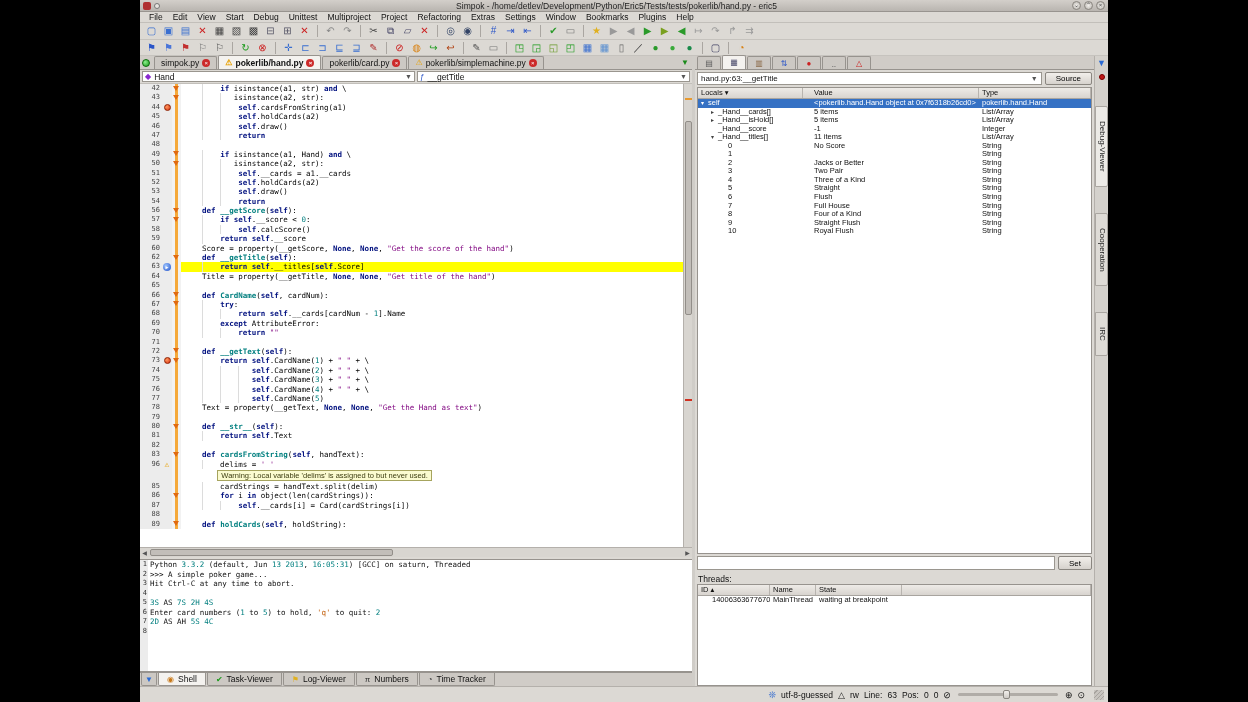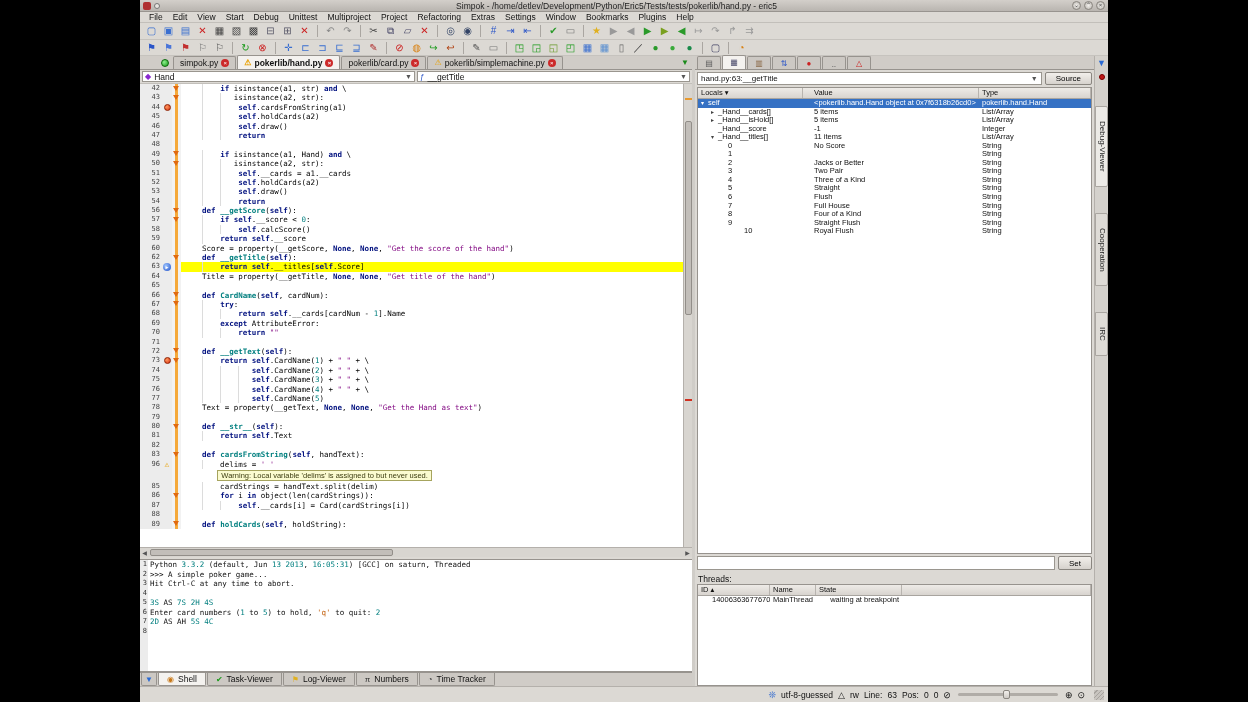--- a/index.html
+++ b/index.html
@@ -32,21 +32,21 @@
   .tbsep { width:1px; height:12px; background:#aaa6a1; margin:0 4px; }
 
   
   .main { flex:1; display:flex; min-height:0; }
   .leftpane { width:552px; flex:0 0 552px; display:flex; flex-direction:column; min-height:0; }
   .splitter { width:3px; flex:0 0 3px; background:#d0cdc8; }
   .rightpane { width:399px; flex:0 0 399px; display:flex; flex-direction:column; background:#dcd9d4; min-height:0; }
   .sidestrip { width:14px; flex:0 0 14px; background:#d4d1cc; border-left:1px solid #b4b0ab; display:flex; flex-direction:column; align-items:center; }
 
   
-  .edittabs { height:14px; flex:0 0 14px; display:flex; align-items:flex-end; background:#d0ccc7; border-bottom:1px solid #97938e; padding-left:19px; }
+  .edittabs { height:14px; flex:0 0 14px; display:flex; align-items:flex-end; background:#d0ccc7; border-bottom:1px solid #97938e; padding-left:0; }
   .led { width:8px; height:8px; border-radius:50%; background:radial-gradient(circle at 35% 35%, #8cf08c, #199a19); border:1px solid #0c6a0c; margin:0 4px 2px 2px; }
   .tab { display:flex; align-items:center; gap:3px; height:13px; padding:0 6px; font-size:8.5px;
          background:#ccc8c3; border:1px solid #97938e; border-bottom:none; border-radius:2px 2px 0 0; margin-right:1px; white-space:nowrap; }
   .tab.active { background:#f4f2ef; height:14px; font-weight:bold; }
   .tclose { width:8px; height:8px; border-radius:50%; background:#cc2a2a; color:#fff; font-size:6px; line-height:8px; text-align:center; }
   .twarn { color:#e8a000; font-size:8px; line-height:8px; }
   .tabfill { flex:1; }
   .tabmenu-arrow { color:#1a8a1a; font-size:8px; margin:0 3px 2px 0; }
 
   
@@ -124,21 +124,21 @@
   .trow.sel .tree-arrow { color:#fff; }
 
   .setrow { height:18px; flex:0 0 18px; display:flex; gap:3px; padding:2px; }
   .setinput { flex:1; background:#fff; border:1px solid #9a968f; }
   .threadslabel { height:12px; flex:0 0 12px; font-size:8.5px; padding:2px 3px 0; }
   .threadswrap { flex:0 0 102px; background:#fff; border:1px solid #97938e; margin:0 2px 0; overflow:hidden; font-size:7.5px; }
   .t-id { width:72px; flex:0 0 72px; text-align:right; }
   .t-name { width:46px; flex:0 0 46px; }
   .t-state { width:86px; flex:0 0 86px; }
   .t-fill { flex:1; }
-  .threadswrap .trow > div { text-align:right; }
+  .threadswrap .trow > div { text-align:left; }
   .threadswrap .trow .t-id { text-align:left; padding-left:14px; }
 
   
   .stripfunnel { margin-top:2px; color:#2a6ad4; font-size:9px; }
   .stripdot { width:6px; height:6px; border-radius:50%; background:#c01818; border:1px solid #700; margin-top:6px; }
   .vtab { writing-mode:vertical-rl; font-size:8px; color:#222; background:#dedbd6; border:1px solid #aaa6a1; border-radius:0 2px 2px 0;
           padding:14px 0; margin-top:26px; width:13px; text-align:center; }
   .vtab.first { background:#eceae6; }
 
   
@@ -508,21 +508,21 @@
                 <div class="c-name" style="padding-left: 23px;"><span class="tree-arrow"></span><span>8</span></div>
                 <div class="c-val">Four of a Kind</div>
                 <div class="c-type">String</div>
               </div>
               <div class="trow">
                 <div class="c-name" style="padding-left: 23px;"><span class="tree-arrow"></span><span>9</span></div>
                 <div class="c-val">Straight Flush</div>
                 <div class="c-type">String</div>
               </div>
               <div class="trow">
-                <div class="c-name" style="padding-left: 39px;"><span class="tree-arrow"></span><span>10</span></div>
+                <div class="c-name" style="padding-left: 23px;"><span class="tree-arrow"></span><span>10</span></div>
                 <div class="c-val">Royal Flush</div>
                 <div class="c-type">String</div>
               </div>
             </div>
         </div>
         <div class="setrow">
           <div class="setinput"></div>
           <button class="btn">Set</button>
         </div>
         <div class="threadslabel">Threads:</div>

